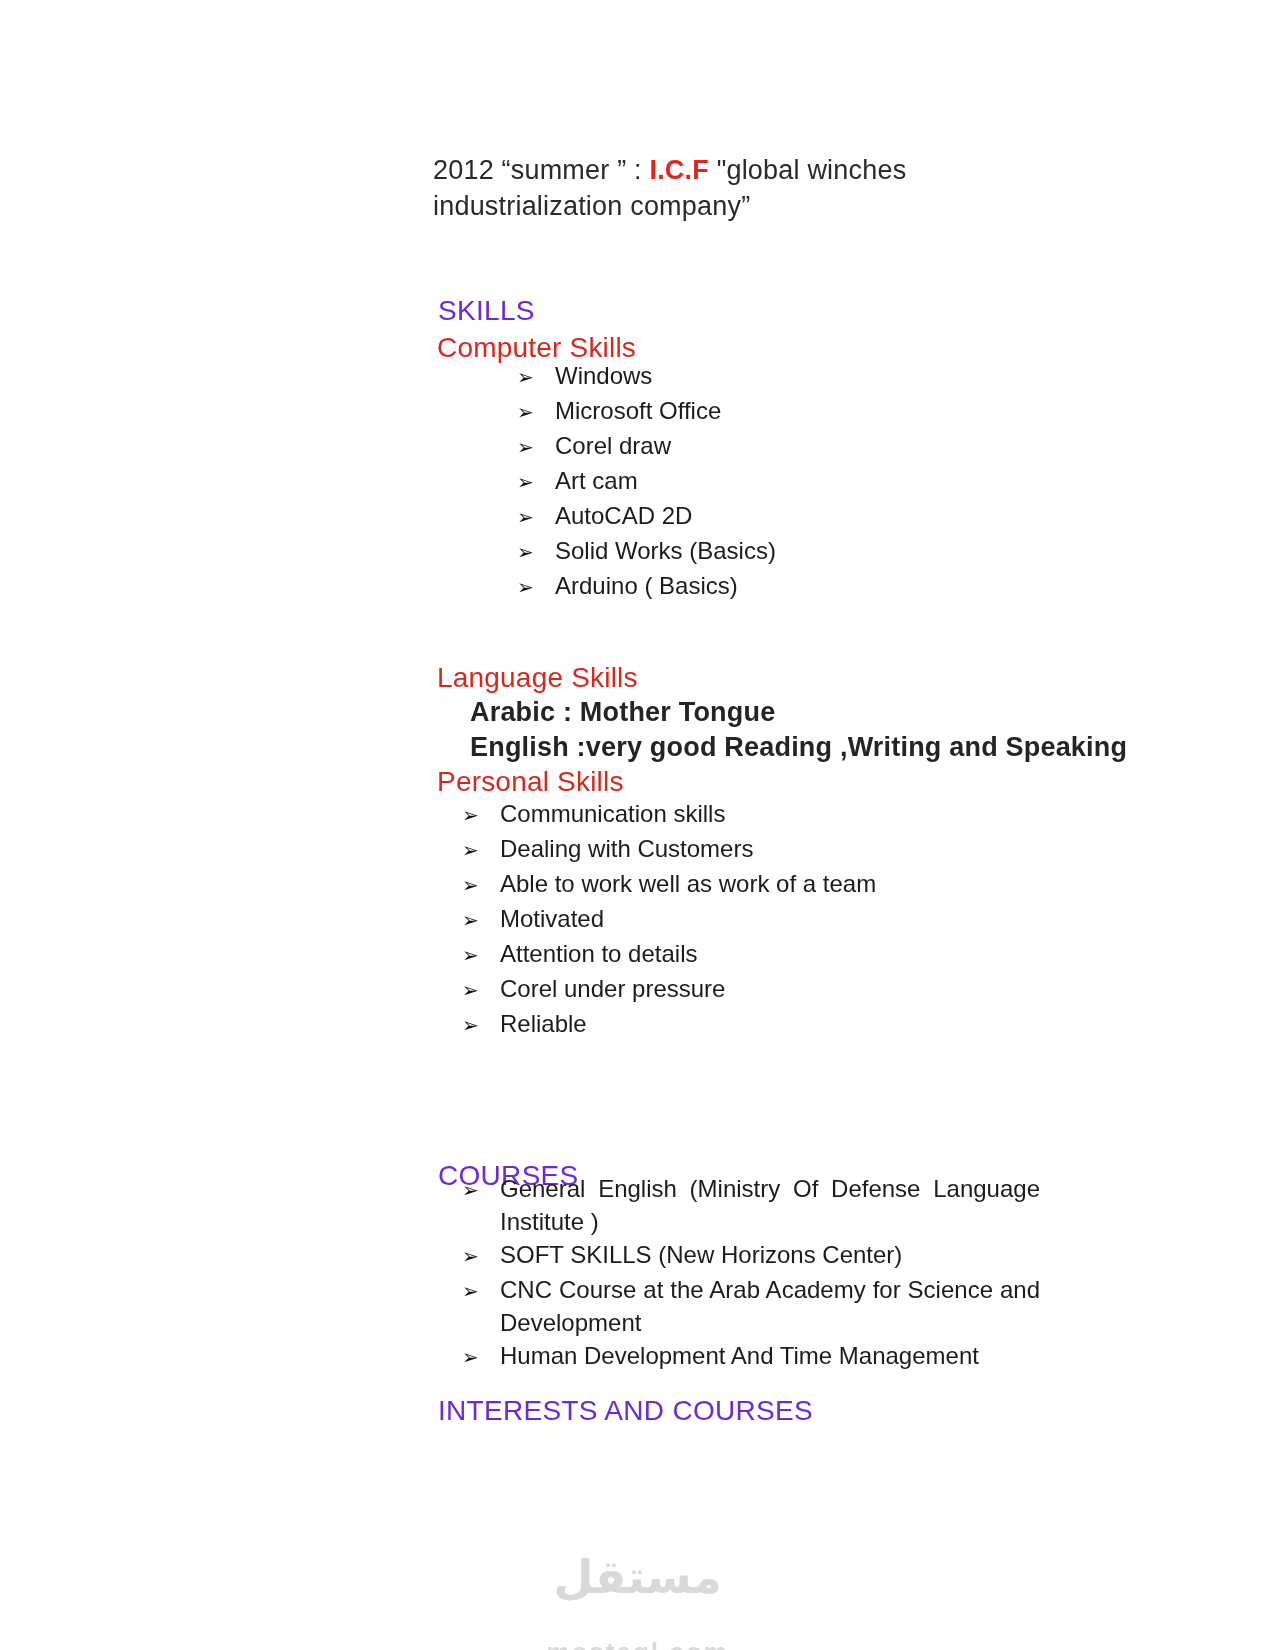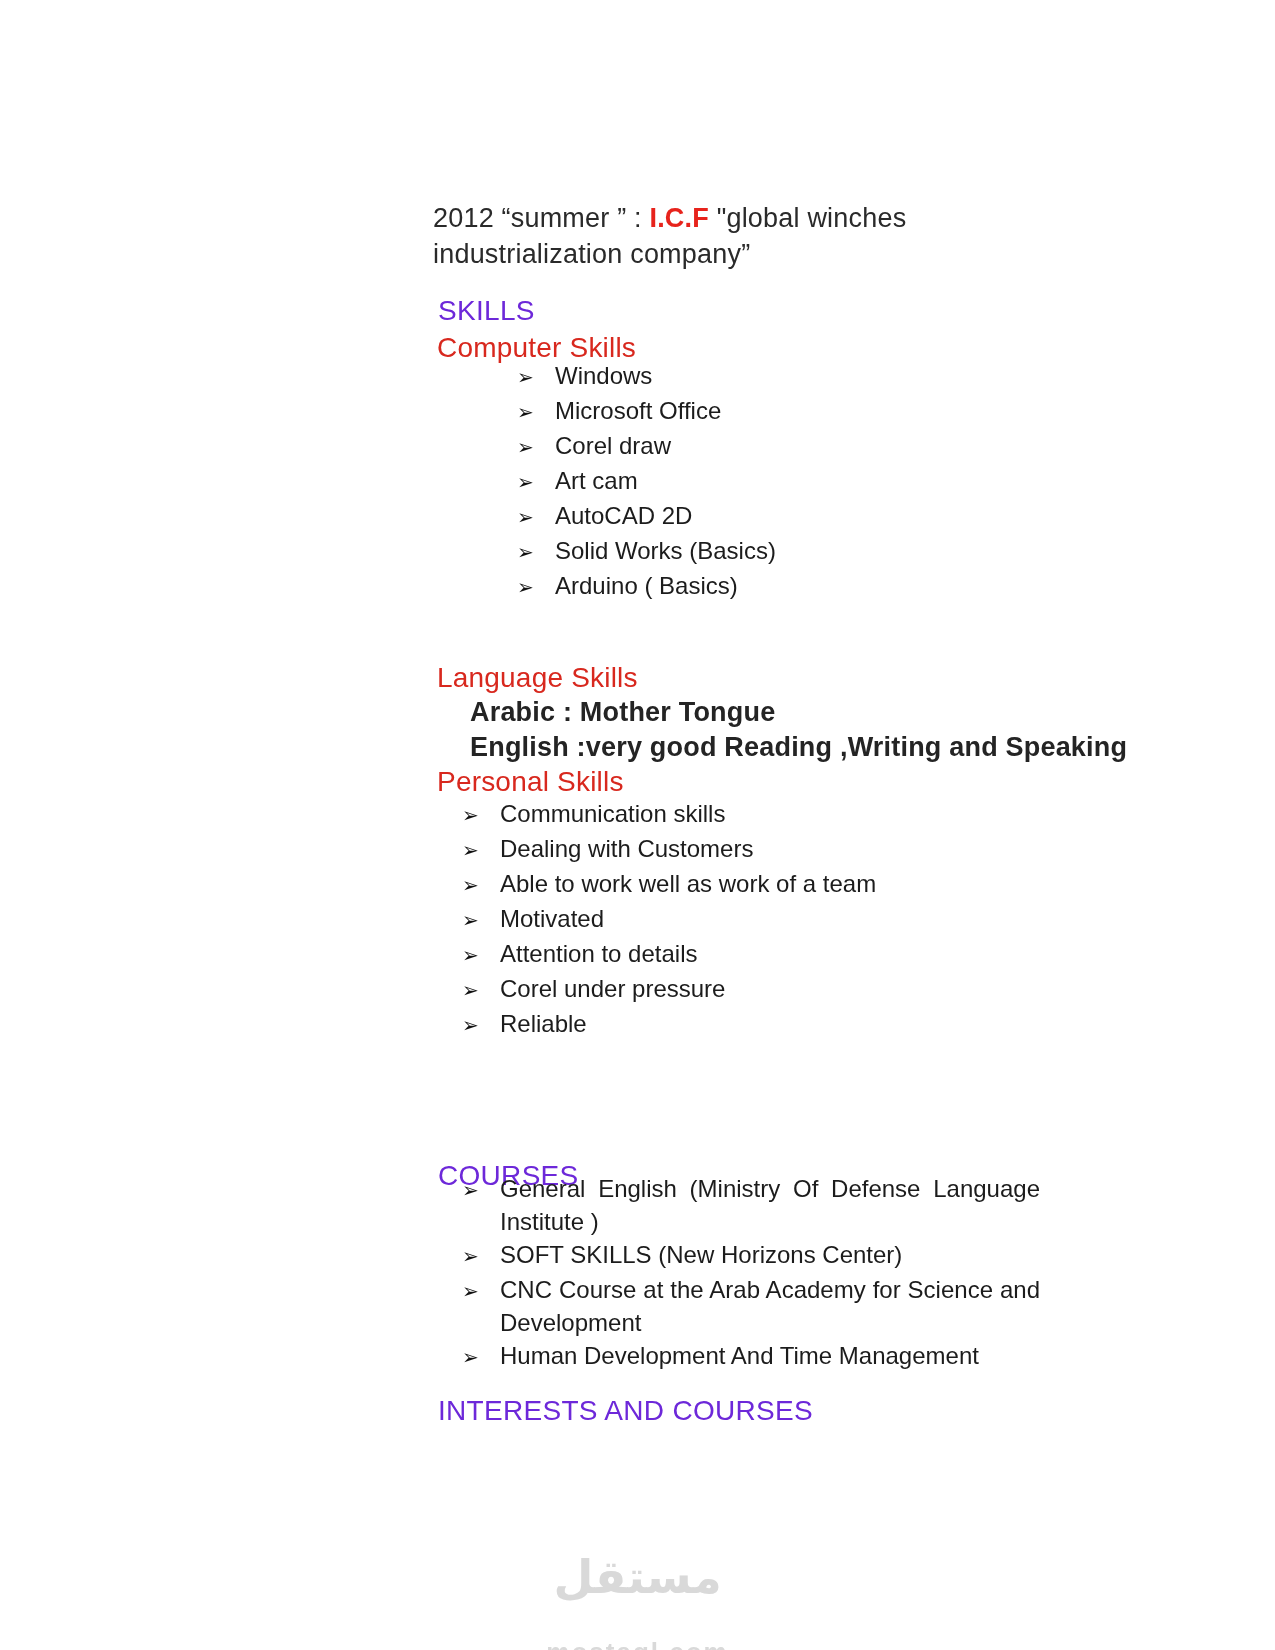--- a/index.html
+++ b/index.html
@@ -11,21 +11,20 @@
     background:#ffffff;
     margin:0 auto;
     overflow:hidden;
   }
   .abs { position:absolute; }
 
   .exp {
     left:433px; top:152px; width:585px;
     font-size:27px; line-height:36px; color:#2a2a2a;
     letter-spacing:0.2px;
-    margin-top:48px;
   }
   .icf { color:#e7231c; font-weight:bold; }
 
   .h-blue {
     font-size:28px; font-weight:normal; color:#6d28d9;
     letter-spacing:0.3px;
   }
   .h-red {
     font-size:28px; font-weight:400; color:#d8281e;
     letter-spacing:0.2px;

